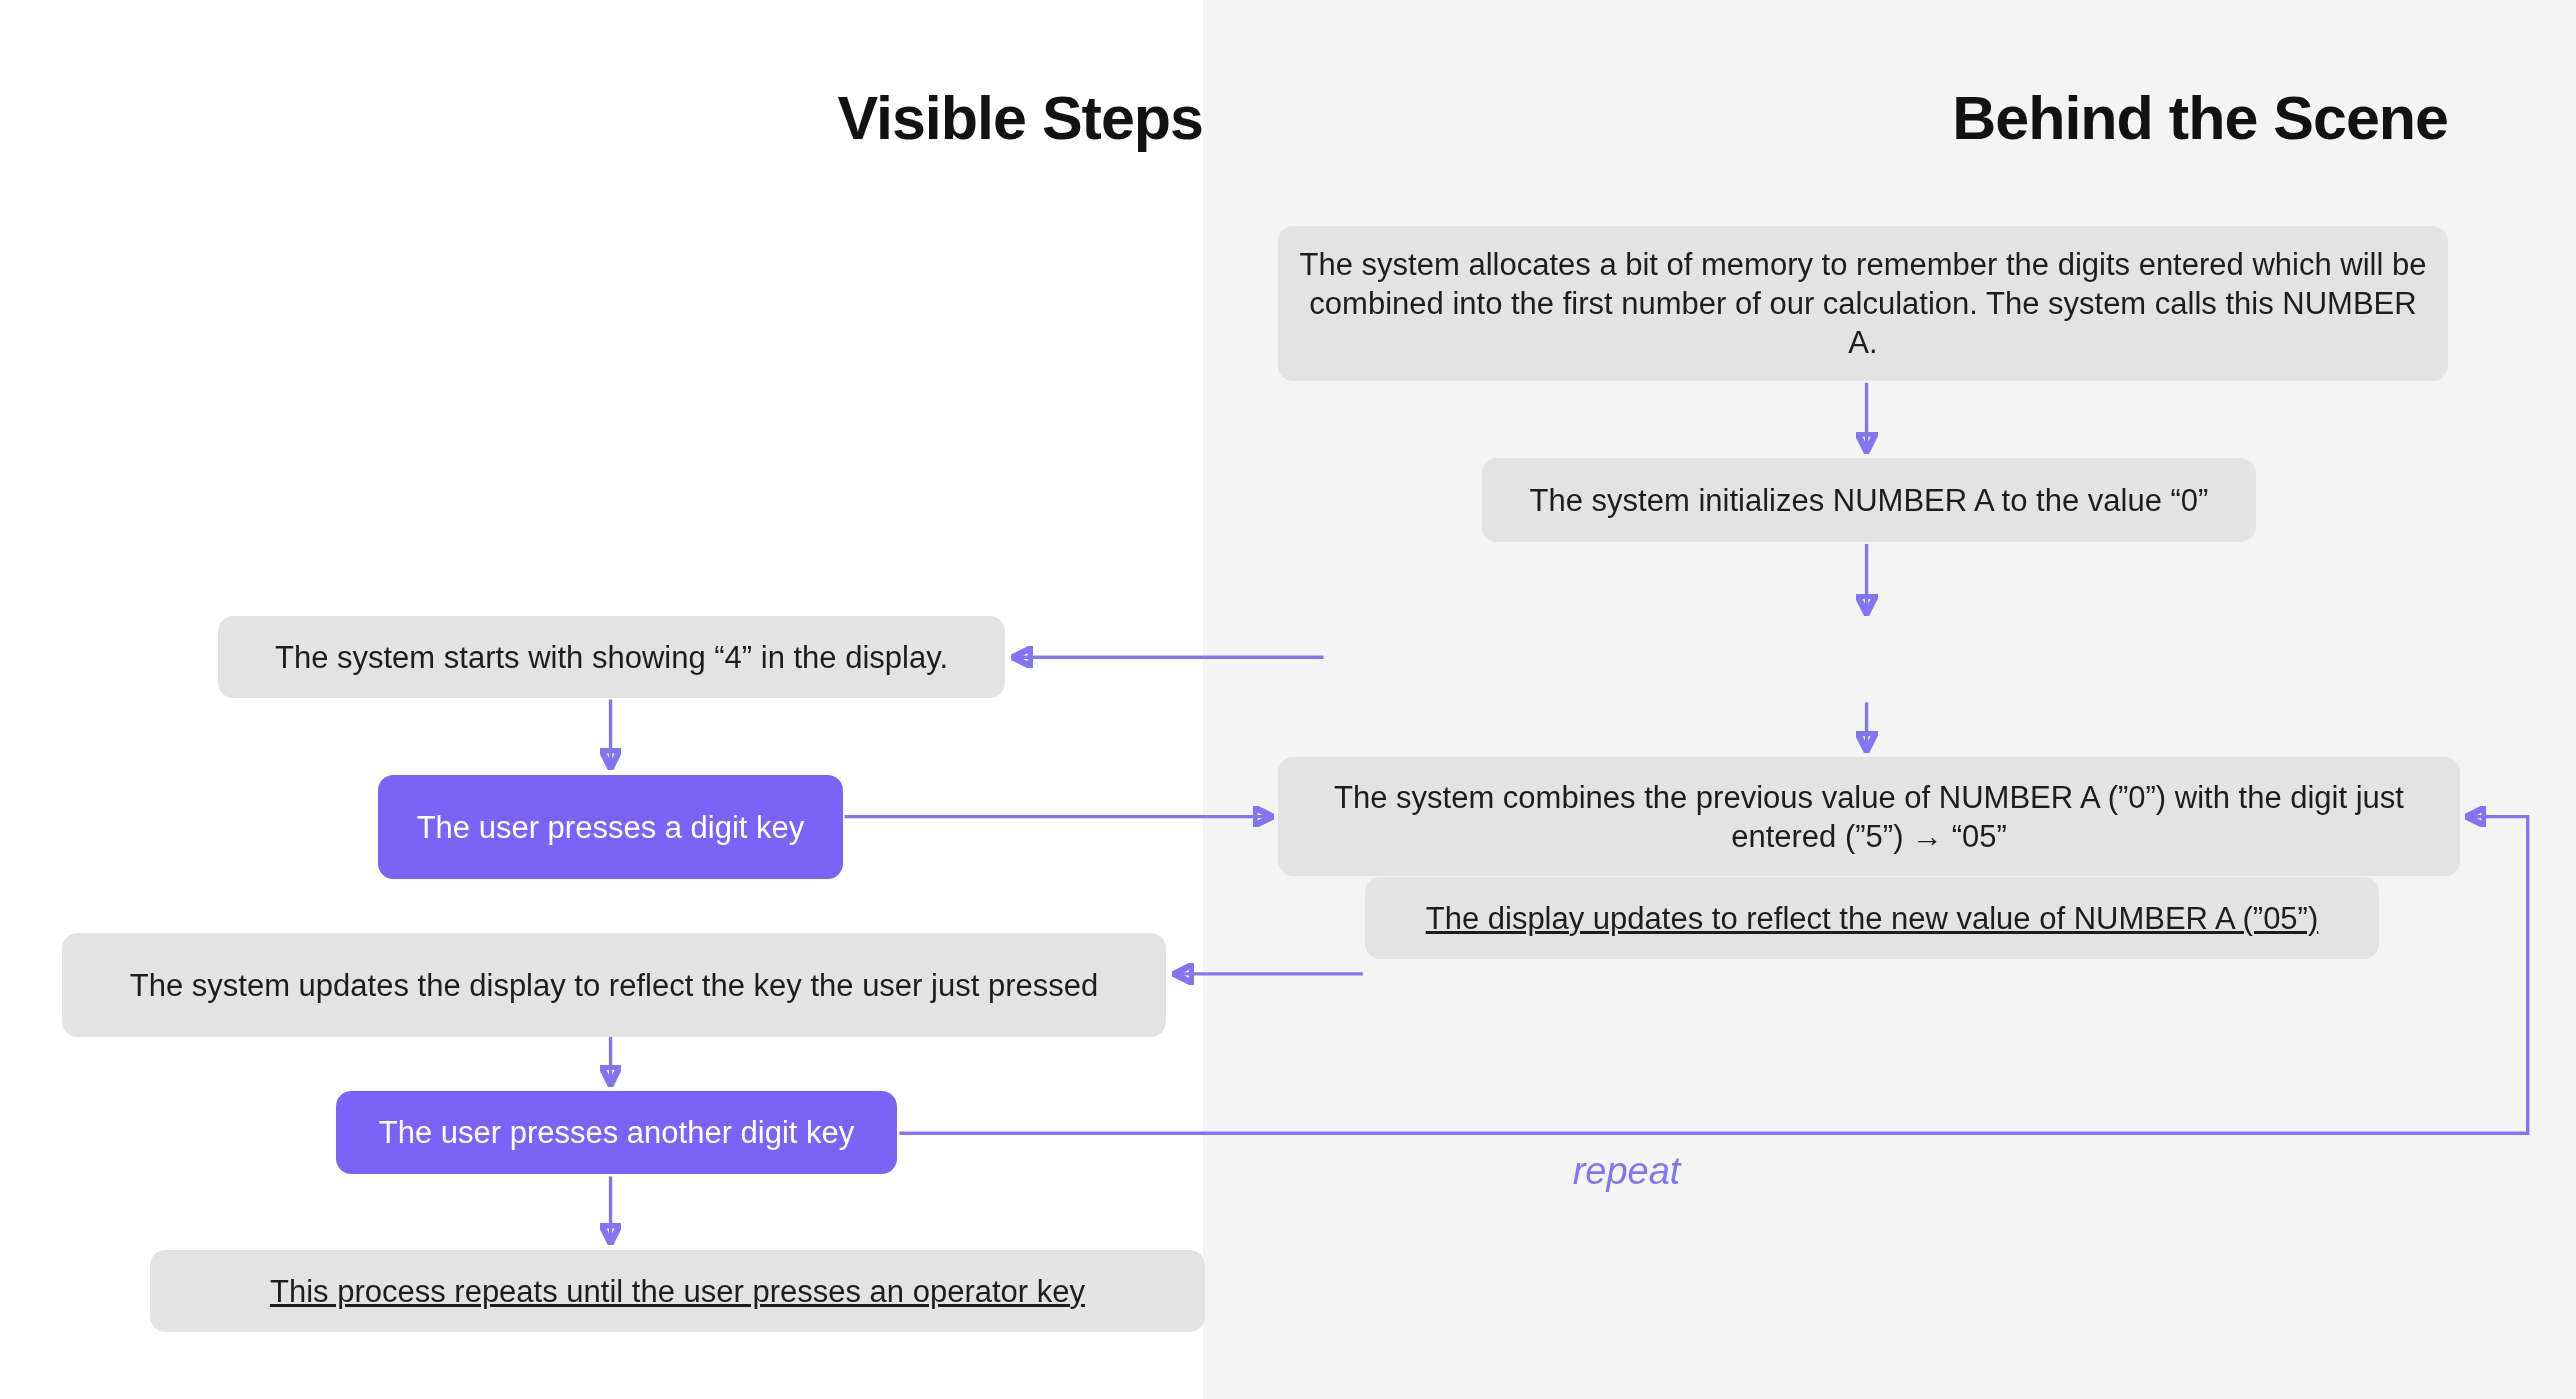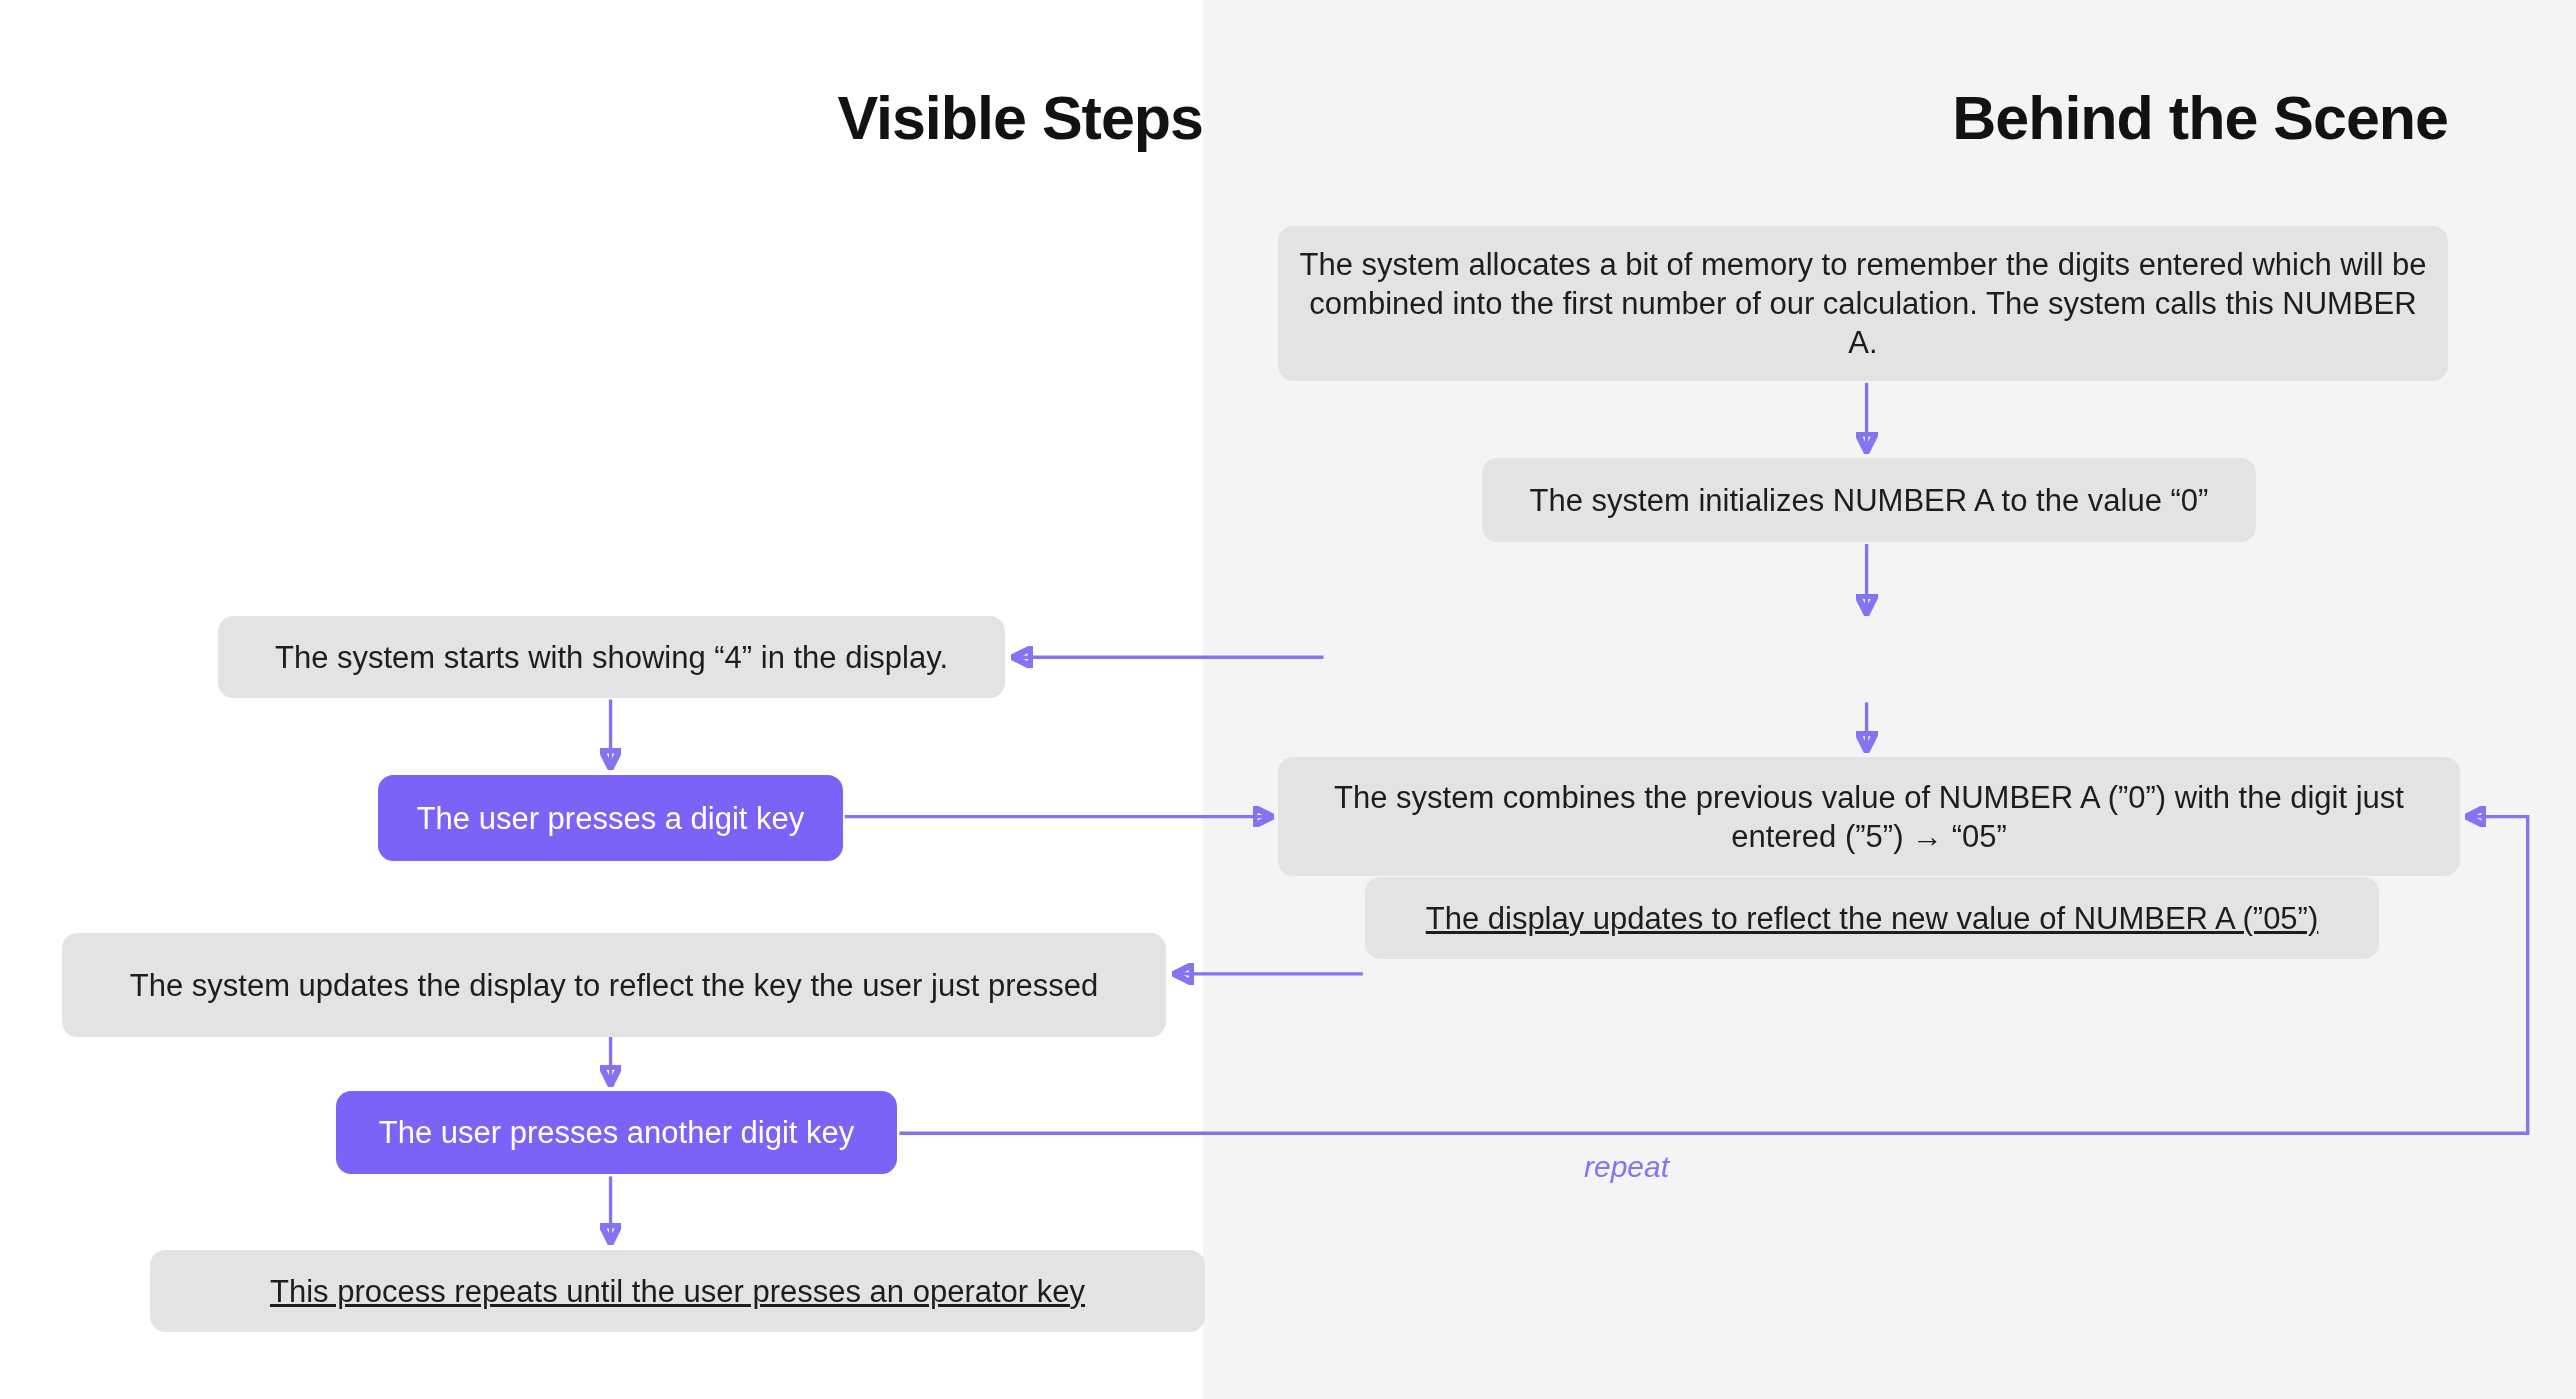--- a/index.html
+++ b/index.html
@@ -58,38 +58,38 @@
     background: var(--node-gray, #e3e3e3);
   }
   .node.purple {
     background: var(--accent-purple, #7c63f8);
     color: var(--text-light, #ffffff);
   }
   .node.oneline { white-space: nowrap; }
 
   
   #n-l1 { left: 218px;  top: 616px;  width: 787px;  height: 82px; }
-  #n-p1 { left: 378px;  top: 775px;  width: 465px;  height: 86px; }
+  #n-p1 { left: 378px;  top: 775px;  width: 465px;  height: 104px; }
   #n-l2 { left: 62px;   top: 933px;  width: 1104px; height: 104px; }
   #n-p2 { left: 336px;  top: 1091px; width: 561px;  height: 83px; }
   #n-l3 { left: 150px;  top: 1250px; width: 1055px;  height: 82px; text-decoration: underline; }
 
   
   #n-r1 { left: 1278px; top: 226px;  width: 1170px; height: 155px; }
   #n-r2 { left: 1482px; top: 458px;  width: 774px;  height: 84px; }
   #n-r3 { left: 1325px; top: 620px;  width: 1084px; height: 81px; }
   #n-r4 { left: 1278px; top: 757px;  width: 1182px; height: 119px; }
   #n-r5 { left: 1365px; top: 877px;  width: 1014px; height: 82px; text-decoration: underline; }
 
   .repeat-label {
     position: absolute;
     left: 1545px; top: 1150px;
     width: 163px;
     text-align: center;
-    font-size: 30px;
+    font-size: 38px;
     font-style: italic;
     color: var(--arrow-purple, #8474f2);
   }
 </style>
 </head>
 <body>
 
 <div class="stage">
 
   <div class="panel-right"></div>

